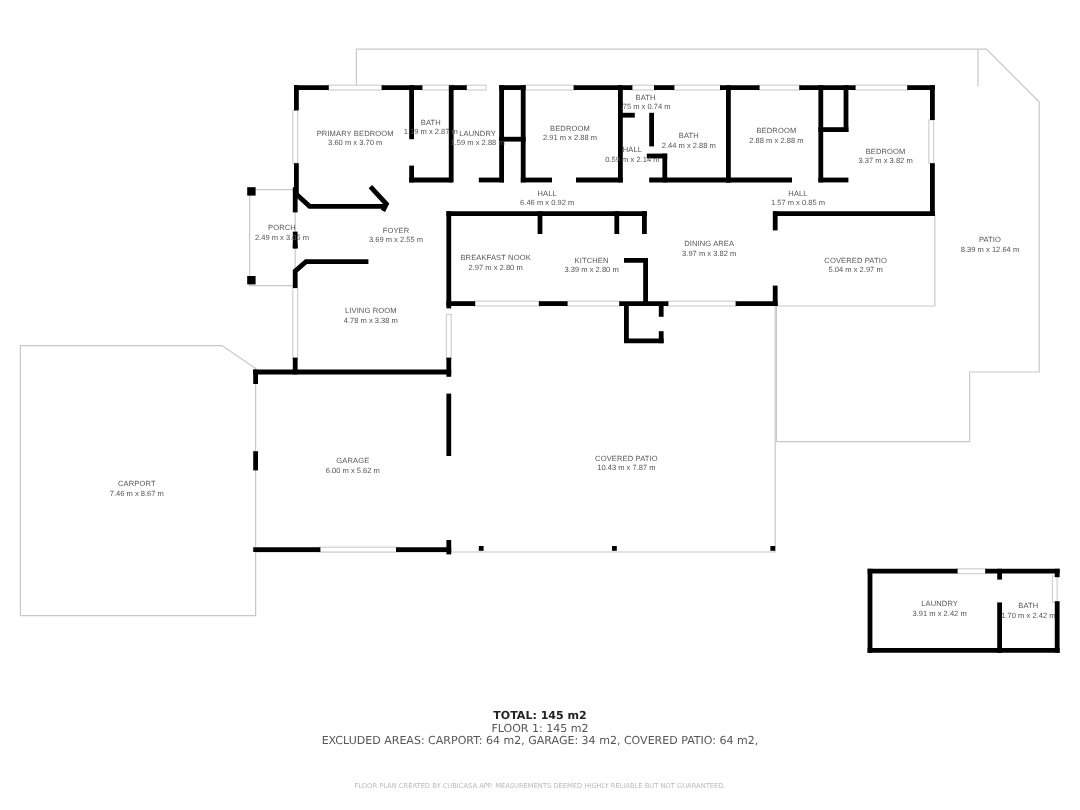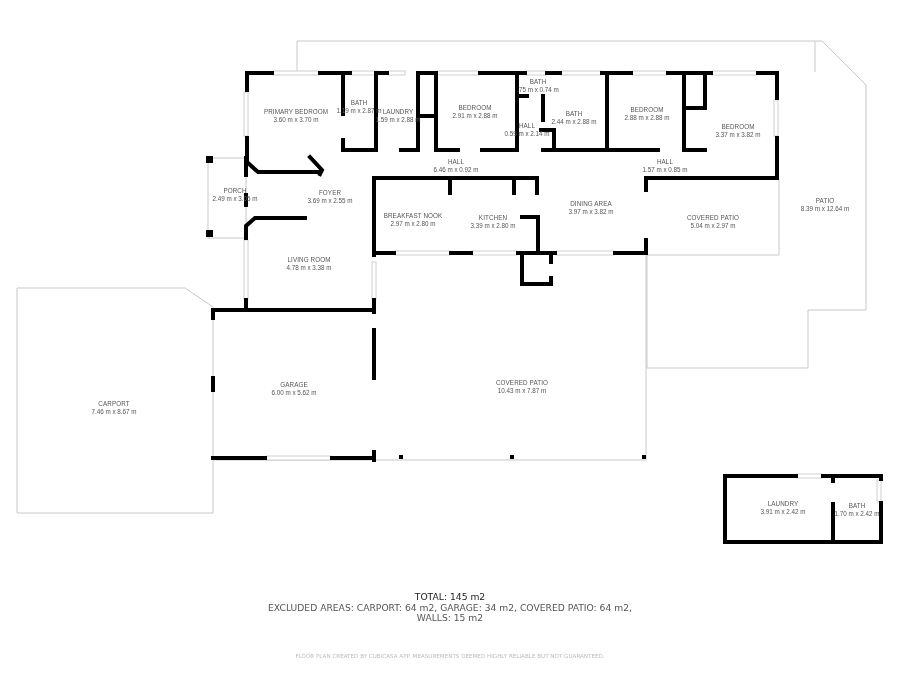--- a/index.html
+++ b/index.html
@@ -2,21 +2,21 @@
 <html><head>
 <meta charset="utf-8">
 <style>
   html, body { margin:0; padding:0; background:#ffffff; }
   body { width:900px; height:675px; position:relative; overflow:hidden; font-family:"DejaVu Sans", sans-serif; }
   #plan { position:absolute; left:0; top:0; width:900px; height:675px; }
   .room-label { position:absolute; text-align:center; color:#555; font-family:"Liberation Sans", sans-serif; font-size:6.3px; line-height:8px; transform:translate(-50%,-50%); white-space:nowrap; }
   .room-label .nm { display:block; letter-spacing:0.1px; }
   .room-label .dim { display:block; }
   .summary { position:absolute; left:0; width:900px; text-align:center; top:592px; font-family:"DejaVu Sans", sans-serif; color:#555; font-size:9.2px; line-height:10.6px; }
-  .summary .total { font-weight:normal; color:#222; display:block; }
+  .summary .total { font-weight:bold; color:#222; display:block; }
   .summary span { display:block; }
   .disclaimer { position:absolute; left:0; width:900px; top:653px; text-align:center; color:#bbb; font-family:"DejaVu Sans", sans-serif; font-size:5.6px; }
 </style>
 </head>
 <body>
 
 <svg id="plan" viewBox="0 0 900 675" xmlns="http://www.w3.org/2000/svg">
 
   <g fill="none" stroke="#c8c8c8" stroke-width="1">
 
@@ -244,16 +244,16 @@
       <span class="dim">3.91 m x 2.42 m</span>
     </div>
     <div class="room-label" style="left: 857px; top: 510px;">
       <span class="nm">BATH</span>
       <span class="dim">1.70 m x 2.42 m</span>
     </div>
   </div>
 
 <div class="summary">
   <span class="total">TOTAL: 145 m2</span>
+  <span>FLOOR 1: 145 m2</span>
   <span>EXCLUDED AREAS: CARPORT: 64 m2, GARAGE: 34 m2, COVERED PATIO: 64 m2,</span>
-  <span>WALLS: 15 m2</span>
 </div>
 <div class="disclaimer">FLOOR PLAN CREATED BY CUBICASA APP. MEASUREMENTS DEEMED HIGHLY RELIABLE BUT NOT GUARANTEED.</div>
 
 </body></html>

